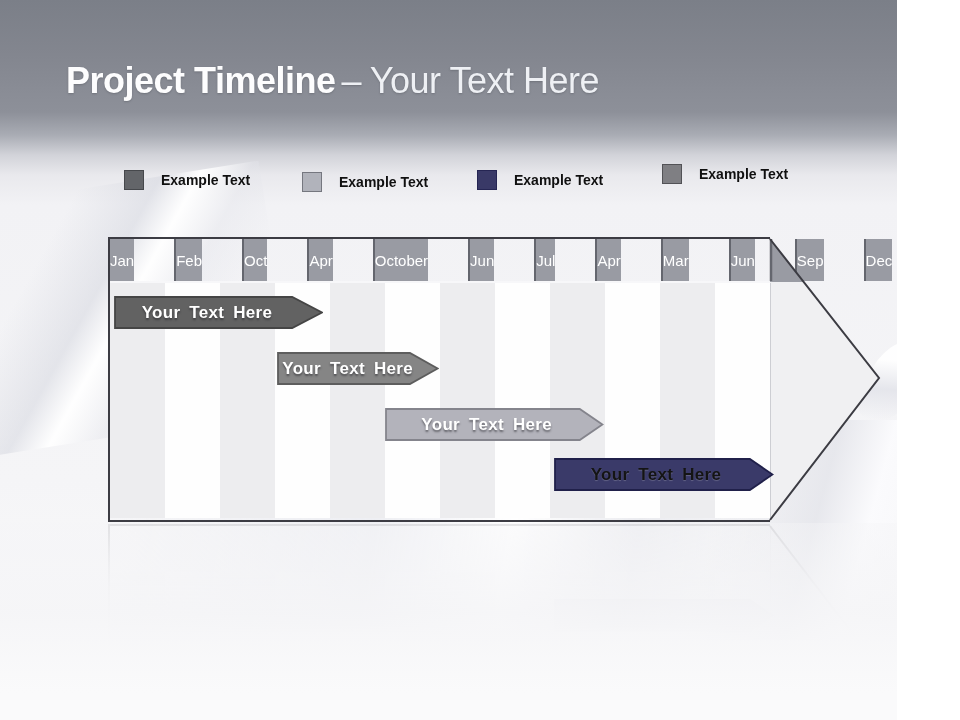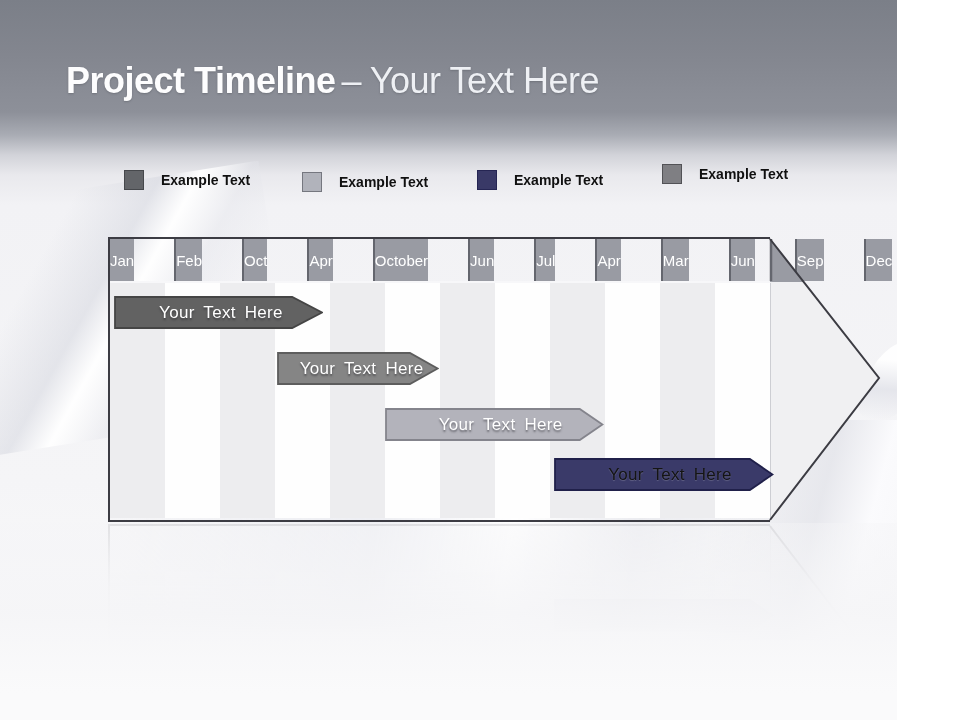--- a/index.html
+++ b/index.html
@@ -37,23 +37,23 @@
   .tl-rect{position:absolute;left:0;top:0;width:662px;height:285px;box-sizing:border-box;
     border:2px solid #3c3c43;border-right:none;}
   .tl-header{height:44px;display:flex;border-bottom:2px solid #f7f7f9;box-sizing:border-box;gap:40px;}
   .tl-cell{flex:1;display:flex;align-items:center;justify-content:center;
     color:#ffffff;font-size:15px;border-left:2px solid #64666e;}
   .tl-cell:first-child{border-left:none;}
   .tl-body{position:relative;height:235px;display:flex;}
   .stripe{flex:1;}
   .bar{position:absolute;z-index:2;}
   .bar svg{position:absolute;left:0;top:0;display:block;}
-  .bar-label{position:absolute;left:18px;top:0;height:100%;display:flex;align-items:center;
+  .bar-label{position:absolute;left:4px;top:0;height:100%;display:flex;align-items:center;
     justify-content:center;font-size:17px;letter-spacing:.3px;word-spacing:4px;white-space:nowrap;
-    color:#fff;text-shadow:0 2px 2px rgba(35,35,40,.55);}
+    color:#fff;text-shadow:0 2px 2px rgba(35,35,40,.55);font-weight:bold;}
   .bar-label.dark-text{text-shadow:0 1px 1px rgba(150,150,170,.45);}
   .tl-tip{position:absolute;left:660px;top:0;}
   
   .reflection{position:absolute;left:108px;top:524px;width:775px;height:190px;overflow:hidden;
     z-index:1;opacity:.22;
     -webkit-mask-image:linear-gradient(to bottom,rgba(0,0,0,.85) 0,rgba(0,0,0,.25) 60px,transparent 130px);
     mask-image:linear-gradient(to bottom,rgba(0,0,0,.85) 0,rgba(0,0,0,.25) 60px,transparent 130px);}
   .reflection .timeline{left:0;top:0;transform:scaleY(-1);}
   .refl-fade{position:absolute;left:0;top:523px;width:960px;height:200px;z-index:3;pointer-events:none;
     background:linear-gradient(to bottom,rgba(245,245,247,.40) 0,rgba(245,245,247,.88) 90px,rgba(250,250,251,1) 170px);}

